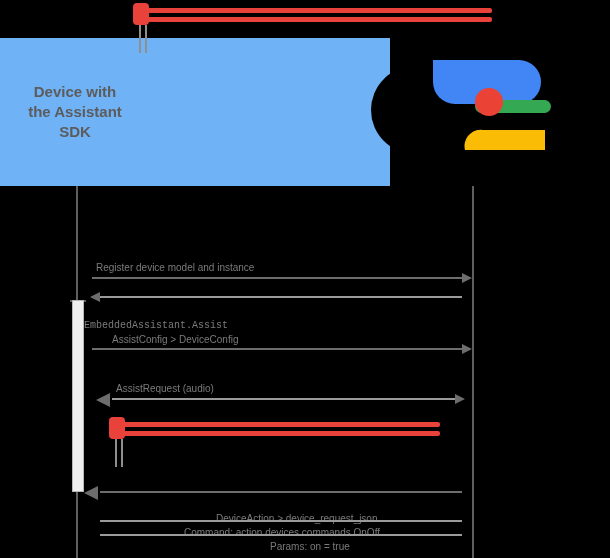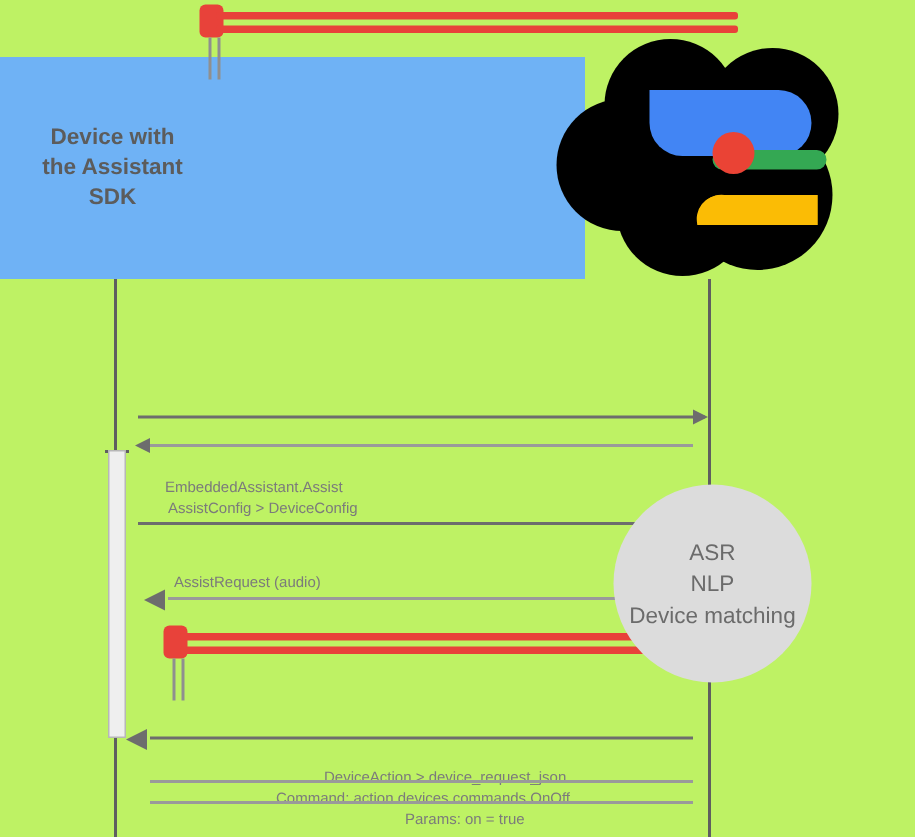--- a/index.html
+++ b/index.html
@@ -8,21 +8,21 @@
     background: #ffffff;
   }
   body {
     font-family: "Liberation Sans", sans-serif;
   }
   #canvas {
     position: relative;
     width: 610px;
     height: 558px;
     overflow: hidden;
-    background: #bef264;
+    background: #000000;
   }
   
   .device-box {
     position: absolute;
     left: 0;
     top: 38px;
     width: 390px;
     height: 148px;
     background: #6fb2f5;
   }
@@ -167,29 +167,30 @@
   <div class="lifeline lifeline-cloud"></div>
 
   <div class="audio-plug" style="left:133px; top:3px;"></div>
   <div class="audio-bar" style="left:144px; top:8px; width:348px;"></div>
   <div class="audio-bar" style="left:144px; top:17px; width:348px;"></div>
   <div class="audio-pin" style="left:139px; top:25px; height:28px;"></div>
   <div class="audio-pin" style="left:145px; top:25px; height:28px;"></div>
 
   <div class="arrow-line" style="left:92px; top:277px; width:378px;"></div>
   <div class="arrow-head right" style="left:462px; top:273px;"></div>
+  <div class="msg" style="left:96px; top:261px;">Register device model and instance</div>
 
   <div class="tick" style="left:70px; top:300px; width:16px;"></div>
 
   <div class="arrow-line light" style="left:100px; top:296px; width:362px;"></div>
   <div class="arrow-head left" style="left:90px; top:292px;"></div>
 
   <div class="arrow-line" style="left:92px; top:348px; width:378px;"></div>
   <div class="arrow-head right" style="left:462px; top:344px;"></div>
-  <div class="msg" style="left:110px; top:319px;">EmbeddedAssistant.Assist</div>
+  <div class="msg" style="left:84px; top:319px;font-family:Liberation Mono, monospace;">EmbeddedAssistant.Assist</div>
   <div class="msg" style="left:96px; top:333px;margin-left:16px;">AssistConfig &gt; DeviceConfig</div>
 
   <div class="activation" style="left:72px; top:300px; height:190px;"></div>
 
   <div class="arrow-line light" style="left:112px; top:398px; width:350px;"></div>
   <div class="arrow-head right" style="left:455px; top:394px;"></div>
   <div class="msg" style="left:116px; top:382px;">AssistRequest (audio)</div>
 
   <div class="arrow-head left big" style="left:96px; top:393px;"></div>
 
@@ -201,19 +202,14 @@
 
   <div class="arrow-line" style="left:100px; top:491px; width:362px;"></div>
   <div class="arrow-head left big" style="left:84px; top:486px;"></div>
 
   <div class="msg" style="left:216px; top:512px;">DeviceAction &gt; device_request_json</div>
   <div class="msg" style="left:184px; top:526px;">Command: action.devices.commands.OnOff</div>
   <div class="msg" style="left:250px; top:540px;padding-left:20px;">Params: on = true</div>
   <div class="arrow-line light" style="left:100px; top:520px; width:362px;"></div>
   <div class="arrow-line light" style="left:100px; top:534px; width:362px;"></div>
 
-  <div class="proc-circle">
-    <div class="proc-text">ASR
-NLP
-Device matching</div>
-  </div>
 
 </div>
 
 </body></html>

